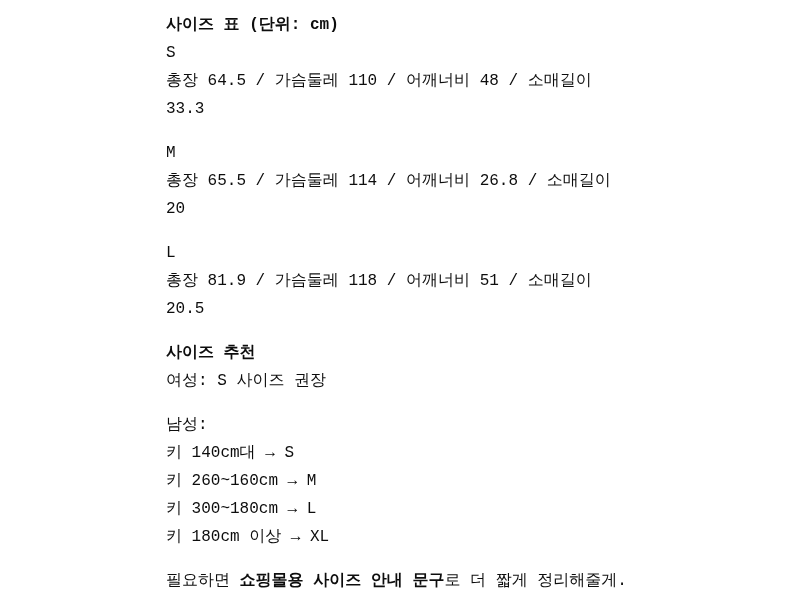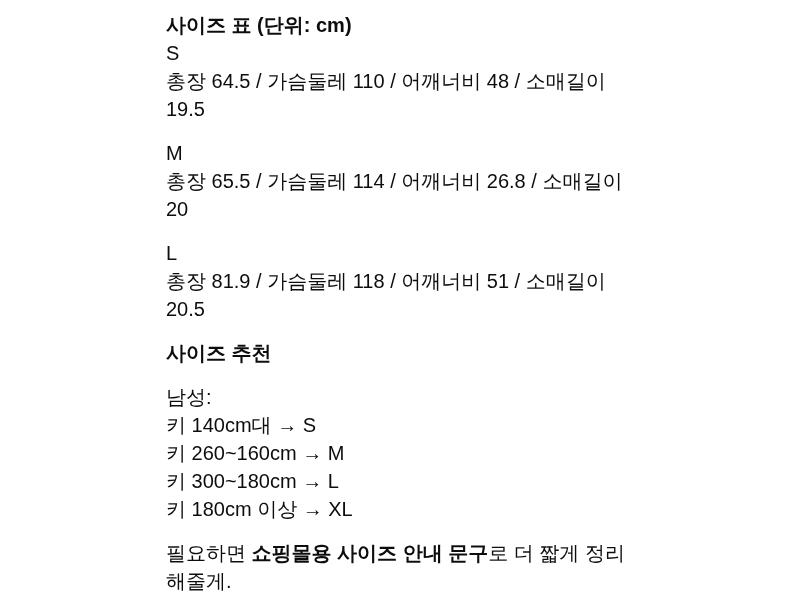--- a/index.html
+++ b/index.html
@@ -8,52 +8,54 @@
     height: 600px;
     background: #ffffff;
     font-family: "Liberation Sans", "DejaVu Sans", sans-serif;
     overflow: hidden;
   }
   .doc {
     width: 468px;
     margin: 0 auto;
     padding-top: 11px;
     color: #0d0d0d;
-    font-size: 20px;
+    font-size: 16px;
     line-height: 28px;
+    font-family: Liberation Mono, monospace;
   }
   .para { margin-bottom: 16px; }
   .para:last-child { margin-bottom: 12px; }
   .line { min-height: 28px; }
   .bold { font-weight: 700; }
 </style>
 </head>
 <body>
 
 <div class="doc">
 
   <div class="para">
     <div class="line bold">사이즈 표 (단위: cm)</div>
     <div class="line">S</div>
-    <div class="line">총장 64.5 / 가슴둘레 110 / 어깨너비 48 / 소매길이 19.5</div>
+    <div class="line">총장 64.5 / 가슴둘레 110 / 어깨너비 48 / 소매길이 33.3</div>
   </div>
 
   <div class="para">
     <div class="line">M</div>
     <div class="line">총장 65.5 / 가슴둘레 114 / 어깨너비 26.8 / 소매길이 20</div>
   </div>
 
   <div class="para">
     <div class="line">L</div>
     <div class="line">총장 81.9 / 가슴둘레 118 / 어깨너비 51 / 소매길이 20.5</div>
   </div>
 
 
   <div class="para">
     <div class="line bold">사이즈 추천</div>
+    <div class="line">여성: S 사이즈 권장</div>
   </div>
 
   <div class="para">
     <div class="line">남성:</div>
     <div class="line">키 140cm대 → S</div>
     <div class="line">키 260~160cm → M</div>
     <div class="line">키 300~180cm → L</div>
     <div class="line">키 180cm 이상 → XL</div>
   </div>
 

